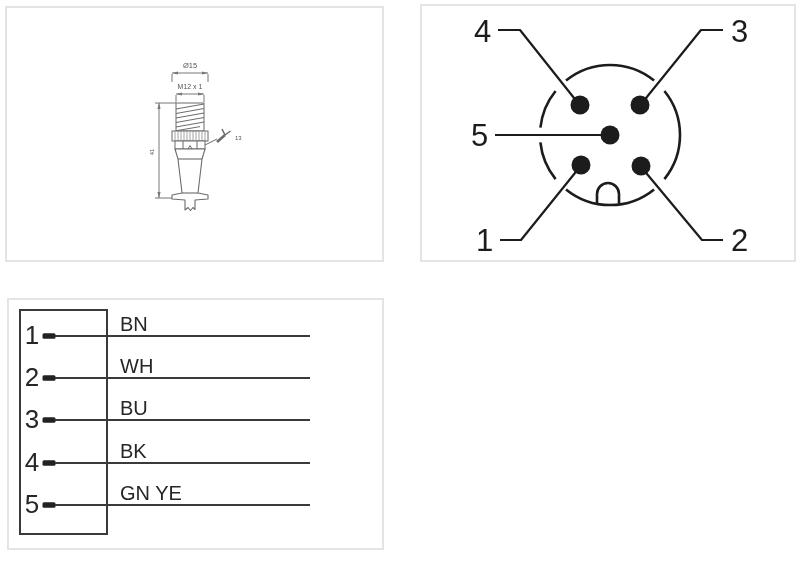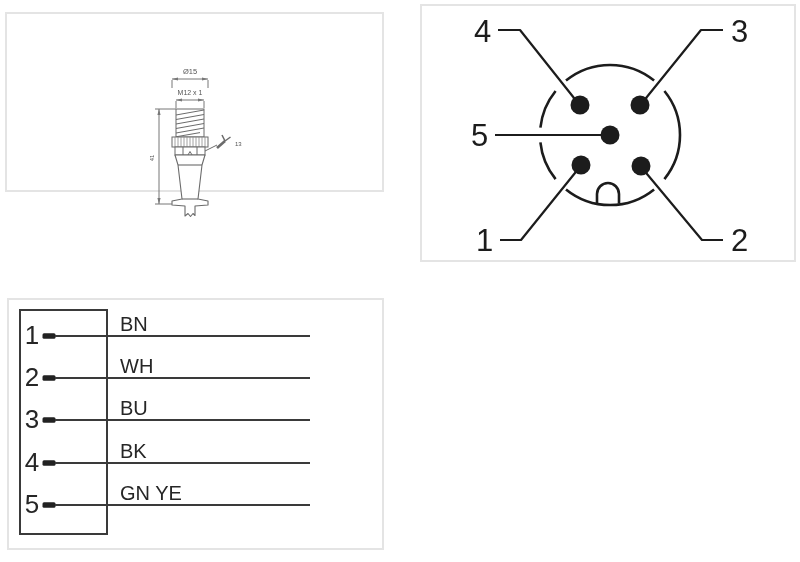--- a/index.html
+++ b/index.html
@@ -1,18 +1,18 @@
 <!DOCTYPE html>
 <html><head>
 <meta charset="utf-8">
 <style>
   html,body{margin:0;padding:0;background:#ffffff;}
   body{width:800px;height:562px;position:relative;font-family:"Liberation Sans",sans-serif;overflow:hidden;}
   .panel{position:absolute;background:#ffffff;border:2px solid #e4e4e4;box-sizing:border-box;}
-  #panel-side-view{left:5px;top:12px;width:379px;height:180px;}
+  #panel-side-view{left:5px;top:6px;width:379px;height:256px;}
   #panel-pin-layout{left:420px;top:4px;width:376px;height:258px;}
   #panel-wiring{left:7px;top:298px;width:377px;height:252px;}
   svg{display:block;}
   text{font-family:"Liberation Sans",sans-serif;}
   .dimtext{fill:#555;}
   .bigpin{fill:#1c1c1c;letter-spacing:-1px;}
   .wiretext{fill:#262626;}
 </style>
 </head>
 <body>

